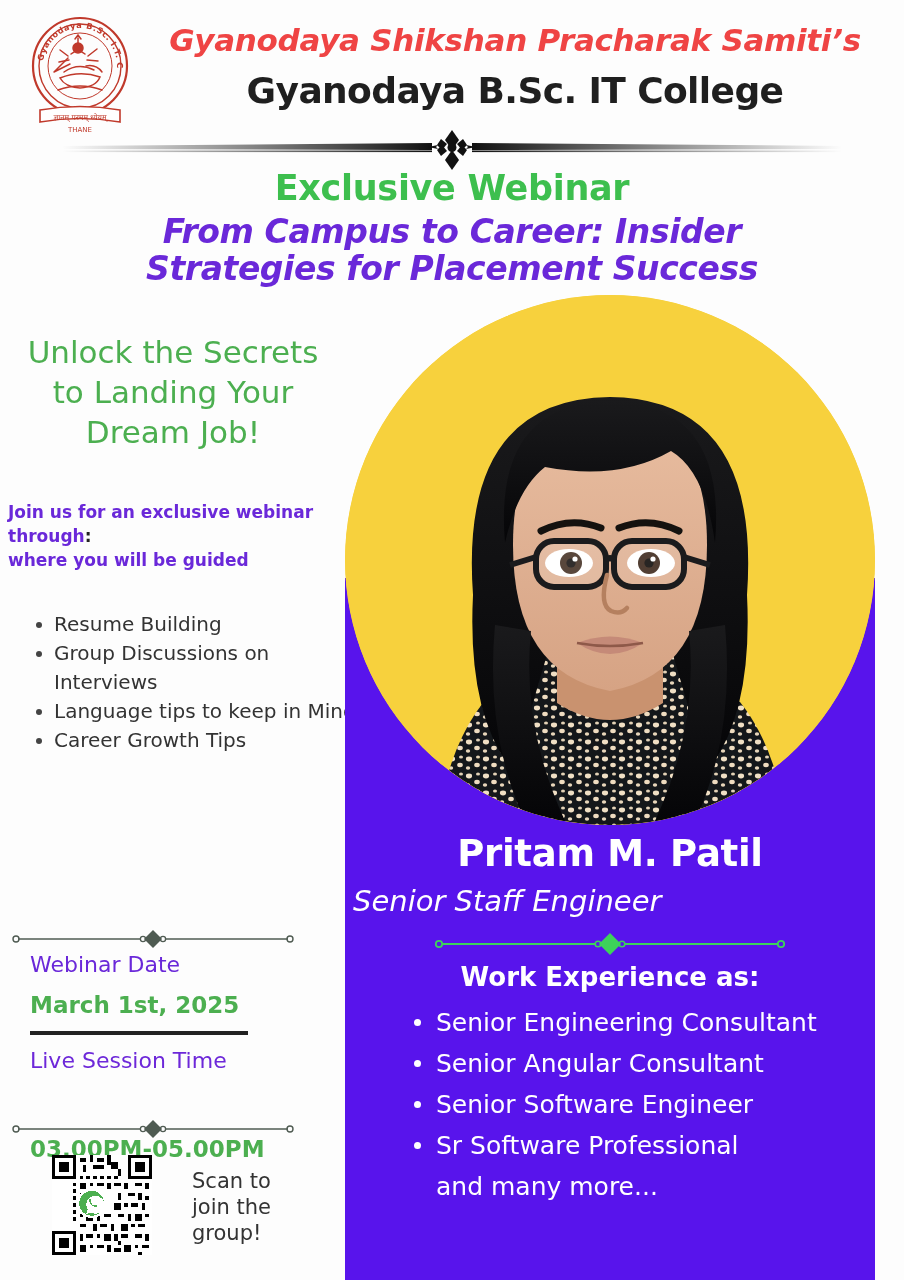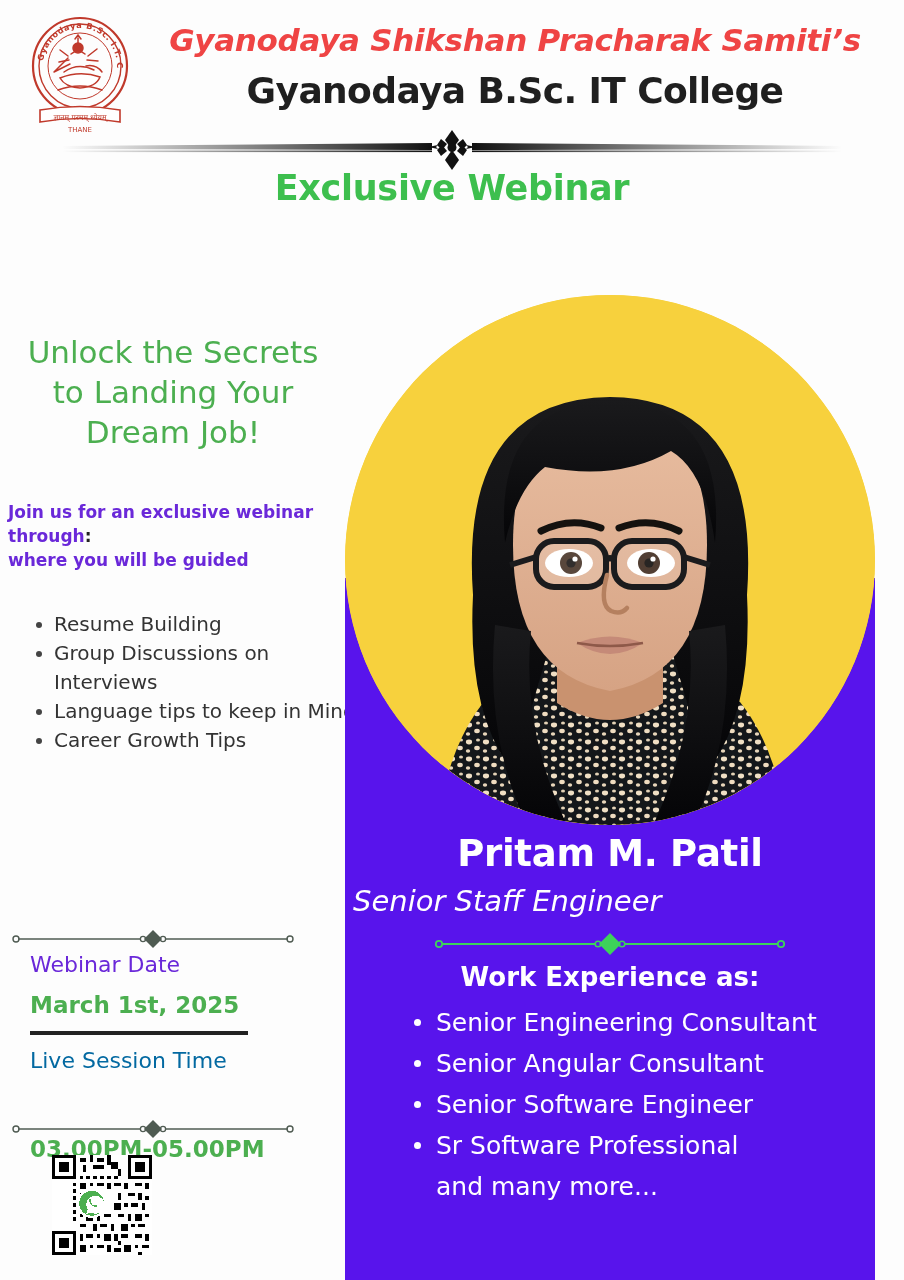--- a/index.html
+++ b/index.html
@@ -69,21 +69,21 @@
     width:6px;height:6px;border-radius:50%;background:#444;
   }
 
   
   .orn{position:absolute;width:290px;height:22px;left:8px;}
   .orn svg{display:block;}
 
   .wd-label{position:absolute;left:30px;top:952px;font-size:22px;color:#6a28d9;}
   .wd-value{position:absolute;left:30px;top:992px;font-size:23px;font-weight:bold;color:#4caf50;}
   .hrule{position:absolute;left:30px;top:1031px;width:218px;height:4px;background:#222;}
-  .lt-label{position:absolute;left:30px;top:1048px;font-size:22px;color:#0369a1;}
+  .lt-label{position:absolute;left:30px;top:1048px;font-size:22px;color:#6d28d9;}
   .lt-value{position:absolute;left:30px;top:1088px;font-size:23px;font-weight:bold;color:#4caf50;margin-top:48px;}
 
   
   .qr-wrap{position:absolute;left:52px;top:1155px;width:100px;height:100px;background:#fff;}
   .qr-wrap svg{display:block;}
   .scan-text{
     position:absolute;left:192px;top:1168px;width:130px;
     font-size:21px;line-height:26px;color:#333;
   }
 
@@ -188,20 +188,24 @@
         <circle cx="452" cy="21.5" r="4.5"></circle>
         <path d="M441 13 l6 5 l-5 6 l-5 -5 z"></path>
         <path d="M463 13 l-6 5 l5 6 l5 -5 z"></path>
         <path d="M441 30 l6 -5 l-5 -6 l-5 5 z"></path>
         <path d="M463 30 l-6 -5 l5 -6 l5 5 z"></path>
       </g>
     </svg>
   </div>
 
   <div class="excl">Exclusive Webinar</div>
+  <div class="subtitle">
+    <div>From Campus to Career: Insider</div>
+    <div>Strategies for Placement Success</div>
+  </div>
 
   <div class="hook">
     <div>Unlock the Secrets</div>
     <div>to Landing Your</div>
     <div>Dream Job!</div>
   </div>
 
   <div class="join">
     <div>Join us for an exclusive webinar</div>
     <div><span>through</span><span class="colon">:</span></div>
@@ -343,20 +347,25 @@
         <rect x="19" y="25" width="1" height="1"></rect>
           <rect x="25" y="28" width="1" height="1"></rect>
       </g>
 
       <circle cx="11.5" cy="14" r="4.3" fill="#fff"></circle>
       <circle cx="11.5" cy="14" r="3.6" fill="#4caf50"></circle>
       <path d="M9.9 17.1 l.45 -1.3 a2.6 2.6 0 1 1 .95 .9 z" fill="#fff"></path>
       <path d="M10.9 12.6 q-.45 .55 .2 1.5 q.7 .95 1.5 1.05 q.45 .05 .55 -.4 l-.55 -.4 l-.45 .3 q-.6 -.3 -.95 -.95 l.3 -.4 l-.35 -.65 z" fill="#4caf50"></path>
     </svg>
   </div>
+  <div class="scan-text">
+    <div>Scan to</div>
+    <div>join the</div>
+    <div>group!</div>
+  </div>
 
   <div class="panel"></div>
 
   <div class="photo-circle">
     <svg class="portrait" width="530" height="530" viewBox="0 0 530 530">
       <defs>
         <clipPath id="circ">
             <circle cx="265" cy="265" r="265"></circle>
           </clipPath>
         <linearGradient id="hairG" x1="0" y1="0" x2="0" y2="1">

